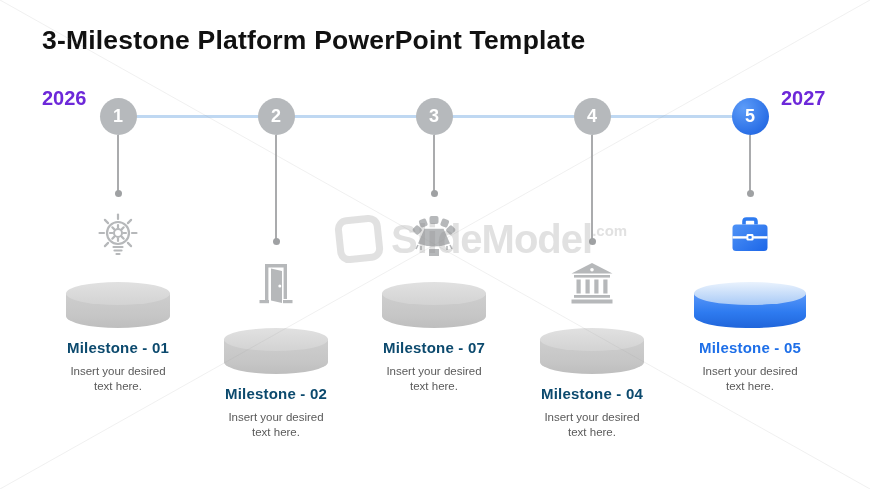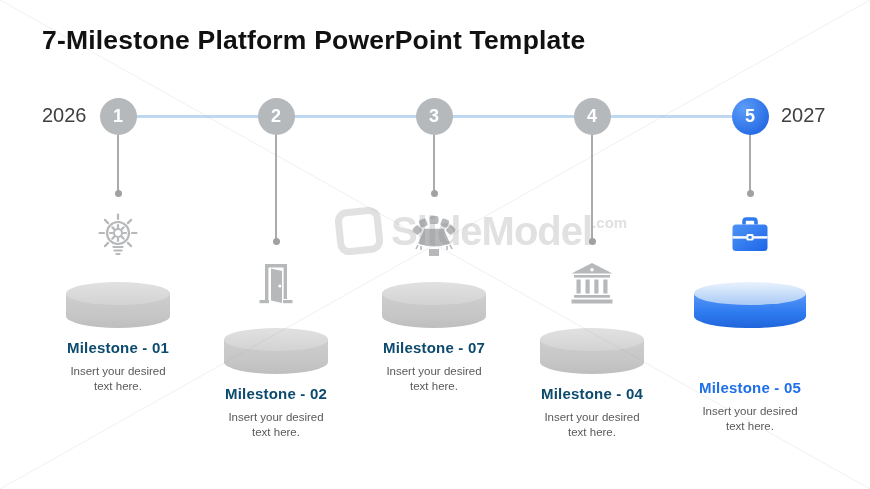--- a/index.html
+++ b/index.html
@@ -4,36 +4,36 @@
 <style>
   html,body { margin:0; padding:0; background:#fff; }
   .slide {
     position:relative; width:870px; height:489px; background:#ffffff;
     overflow:hidden; font-family:"Liberation Sans", sans-serif;
   }
   
   .wm-lines { position:absolute; left:0; top:0; z-index:4; pointer-events:none; }
   
   .watermark {
-    position:absolute; left:336px; top:208px; z-index:5; display:flex; align-items:center;
+    position:absolute; left:336px; top:216px; z-index:5; display:flex; align-items:center;
     pointer-events:none; color:rgba(140,140,140,0.26); user-select:none;
   }
   .wm-logo {
     width:32px; height:32px; border:7px solid rgba(140,140,140,0.26);
     border-radius:12px; transform:rotate(-6deg); margin-right:9px; display:inline-block;
   }
   .wm-text { font-size:40px; font-weight:bold; letter-spacing:-1px; line-height:46px; }
   .wm-suffix { font-size:15px; font-weight:bold; align-self:flex-end; margin-bottom:23px; }
 
   .slide-title {
     position:absolute; left:42px; top:25px; font-size:26.5px; font-weight:600;
     color:#111111; letter-spacing:0.2px; z-index:2;
   }
   .year {
-    position:absolute; top:104px; font-size:20px; font-weight:normal; color:#404040; z-index:2;
+    position:absolute; top:87px; font-size:20px; font-weight:bold; color:#6d28d9; z-index:2;
   }
   .year.start { left:42px; }
   .year.end   { left:781px; }
 
   .connector {
     position:absolute; left:118px; top:115px; width:632px; height:3px;
     background:#bfd8f2; z-index:1;
   }
 
   .col { position:absolute; top:0; width:160px; height:100%; z-index:2; }
@@ -73,40 +73,40 @@
     background:linear-gradient(180deg,#e1e1e1 0%, #d3d3d3 100%);
   }
   .cyl.bluecyl { width:112px; }
   .cyl.bluecyl .side { background:linear-gradient(180deg,#5a97f8 0%, #2e7bf0 55%, #2065da 100%); }
   .cyl.bluecyl .top  { background:linear-gradient(180deg,#e9f2fd 0%, #bcd6f8 70%, #a8c9f6 100%); }
 
   .textblock { position:absolute; left:5px; width:150px; text-align:center; }
   .col.odd  .textblock { top:339px; }
   .col.even .textblock { top:385px; }
   .m-title { font-size:15px; font-weight:bold; color:#0c4a6e; letter-spacing:0.2px; }
-  .col.blue .m-title { color:#1e6fe8;margin-top:40px; }
+  .col.blue .m-title { color:#1e6fe8; }
   .m-desc { font-size:11.5px; color:#5a5a5a; line-height:15px; margin-top:8px; }
 </style>
 </head>
 <body>
 
 <div class="slide">
 
   <svg class="wm-lines" width="870" height="489">
     <line x1="0" y1="0" x2="870" y2="489" stroke="rgba(160,160,160,0.16)" stroke-width="1"></line>
     <line x1="870" y1="0" x2="0" y2="489" stroke="rgba(160,160,160,0.16)" stroke-width="1"></line>
   </svg>
 
   <div class="watermark">
     <span class="wm-logo"></span>
     <span class="wm-text">SlideModel</span>
     <span class="wm-suffix">.com</span>
   </div>
 
-  <div class="slide-title">7-Milestone Platform PowerPoint Template</div>
+  <div class="slide-title">3-Milestone Platform PowerPoint Template</div>
 
   <div class="year start">2026</div>
   <div class="year end">2027</div>
 
   <div class="connector"></div>
 
   <div class="col col-1 odd">
     <div class="marker">1</div>
     <div class="vline"></div>
     <div class="dot"></div>

